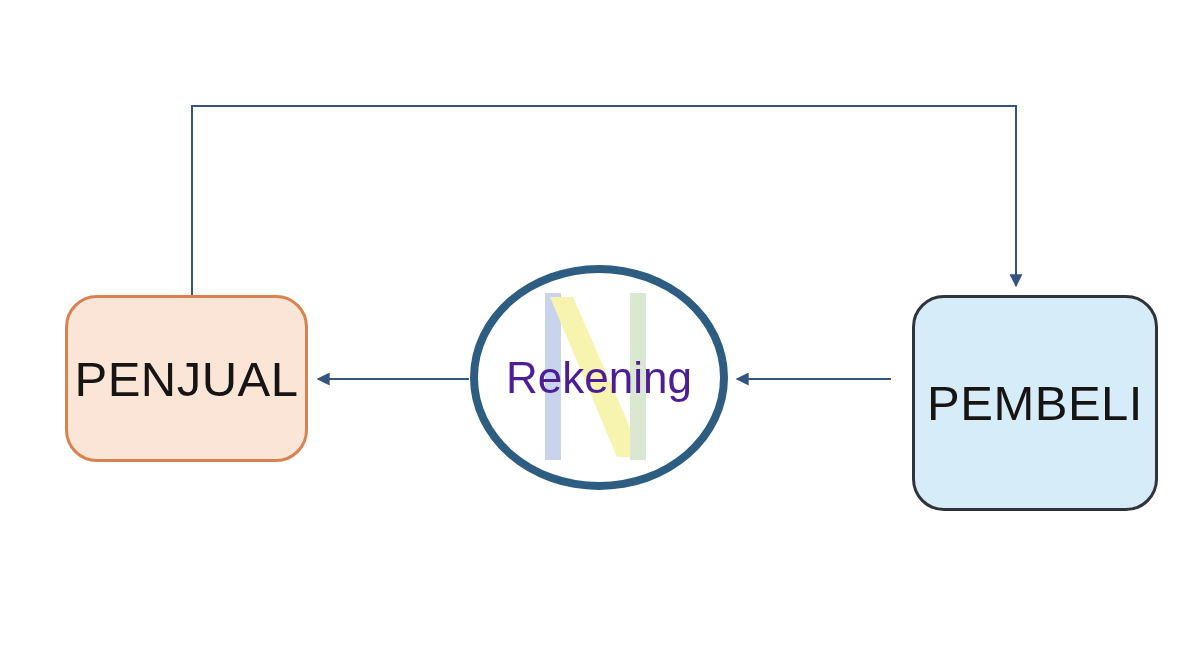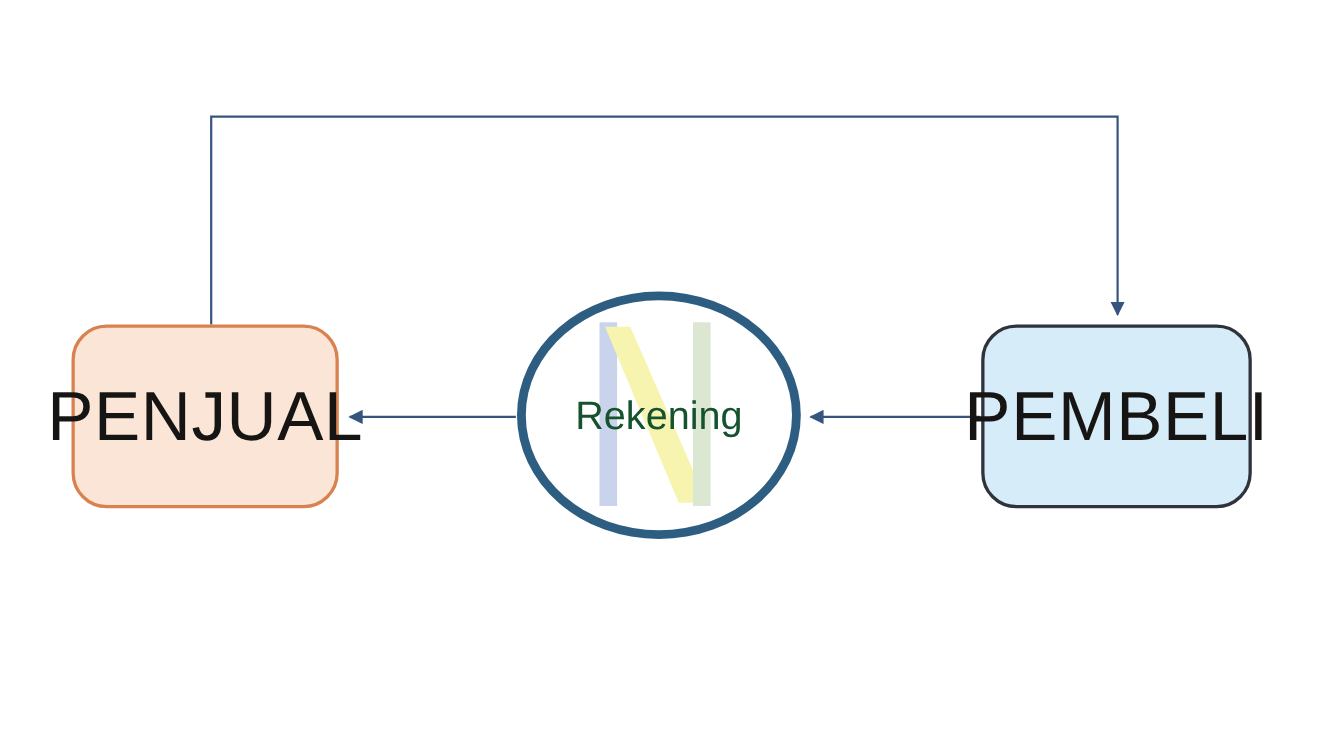--- a/index.html
+++ b/index.html
@@ -38,27 +38,27 @@
     align-items: center;
     justify-content: center;
   }
   #node-penjual {
     left: 65px; top: 295px;
     width: 243px; height: 167px;
     background: var(--penjual-fill, #fbe5d6);
     border: 3px solid var(--penjual-border, #d9824f);
   }
   #node-pembeli {
-    left: 892px; top: 295px;
-    width: 246px; height: 167px;
+    left: 912px; top: 295px;
+    width: 246px; height: 216px;
     background: var(--pembeli-fill, #d6ecf8);
     border: 3px solid var(--pembeli-border, #2f333c);
   }
   .node-label {
-    font-size: 63px;
+    font-size: 49px;
     font-weight: 400;
     color: #161514;
     letter-spacing: 0.5px;
     white-space: nowrap;
   }
 
   
   #node-rekening {
     position: absolute;
     left: 470px; top: 265px;
@@ -77,23 +77,23 @@
     width: 242px; height: 209px;
     pointer-events: none;
   }
   .wm-blue   { fill: var(--wm-blue, #c9d3ec); }
   .wm-yellow { fill: var(--wm-yellow, #f7f4b0); }
   .wm-green  { fill: var(--wm-green, #dbe7d1); }
   .circle-label {
     position: relative;
     z-index: 2;
     text-align: left;
-    font-size: 36px;
+    font-size: 44px;
     line-height: 47px;
-    color: #14532d;
+    color: #4c1d95;
     white-space: nowrap;
   }
 </style>
 </head>
 <body>
 
 <div id="canvas">
 
   <svg id="connectors" viewBox="0 0 1200 669" xmlns="http://www.w3.org/2000/svg">
     <defs>

